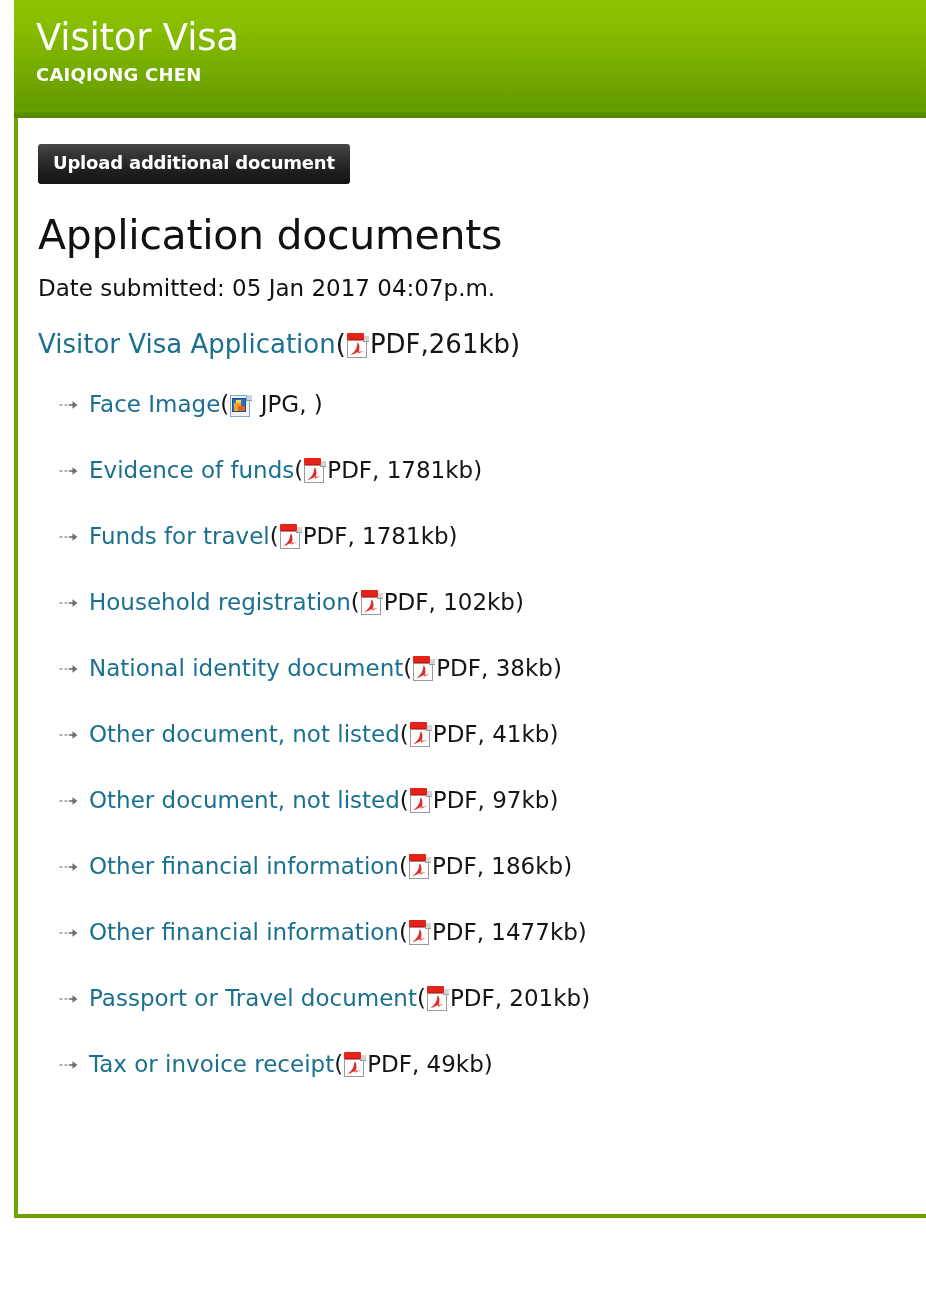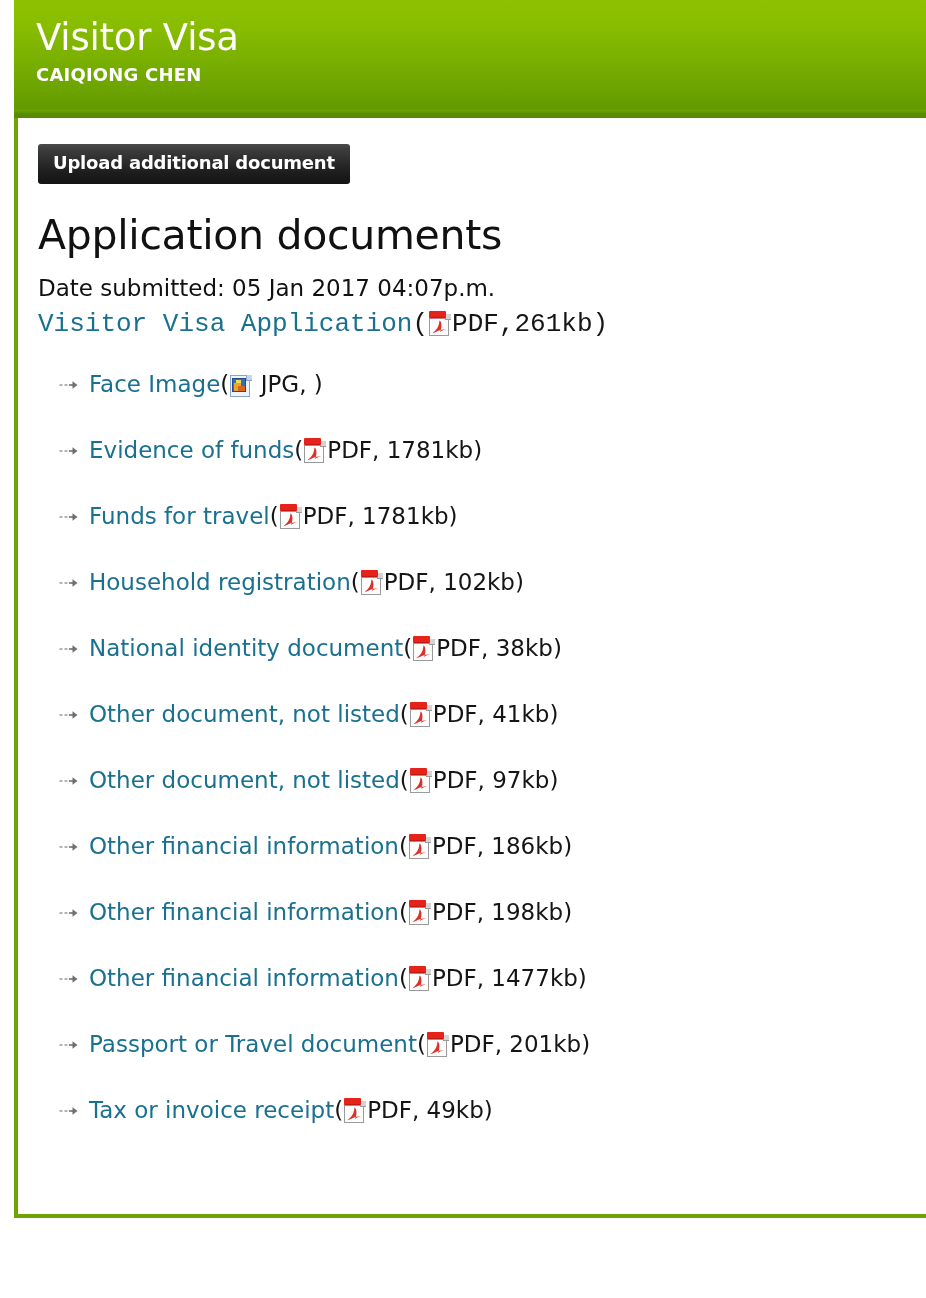--- a/index.html
+++ b/index.html
@@ -107,25 +107,24 @@
   }
   .date-line {
     margin: 14px 0 0 0;
     font-size: 23px;
     line-height: 30px;
     color: #111111;
   }
 
   
   .primary-doc {
-    margin: 4px 0 0 0;
+    margin: 24px 0 0 0;
     font-size: 26px;
     line-height: 34px;
     white-space: nowrap;
-    font-family: Liberation Mono, monospace;
   }
   .doc-link {
     color: #19708f;
     text-decoration: none;
     cursor: pointer;
   }
   .meta { color: #151515; }
 
   
   .doc-list {
@@ -355,30 +354,20 @@
     <svg class="arrow-bullet" viewBox="0 0 20 12" xmlns="http://www.w3.org/2000/svg">
       <path d="M0.5 6 H3.5 M5.5 6 H8.5" stroke="#9a9a9a" stroke-width="1.6" fill="none"></path>
       <path d="M10 6 H15" stroke="#6f6f6f" stroke-width="1.6" fill="none"></path>
       <path d="M13.5 2.2 L18.5 6 L13.5 9.8 Z" fill="#6f6f6f"></path>
     </svg>
     <a class="doc-link" href="#">Other financial information</a><span class="meta">(</span><span class="file-icon pdf-icon"><span class="page-body"></span><span class="fold"></span><span class="band"></span><span class="band-shadow"></span><svg class="swoosh" viewBox="0 0 15 14" xmlns="http://www.w3.org/2000/svg">
               <path d="M7.4 0.5 C7.4 4 6.2 7.5 3.4 10.6 C2.2 11.9 1.2 12.6 0.6 13.2 C2.2 12.9 4.2 11.9 6.4 10.8 C9.1 9.5 12 9.1 14.4 9.6 C12.2 9.8 9.6 10.6 7.9 11.9 C9.3 9.2 9.9 5.8 9.1 2.8 C8.8 1.6 8.2 0.8 7.4 0.5 Z" fill="#d8322b"></path>
             </svg></span><span class="meta">PDF, 186kb</span><span class="meta">)</span>
   </li>
 
-  <li>
-    <svg class="arrow-bullet" viewBox="0 0 20 12" xmlns="http://www.w3.org/2000/svg">
-      <path d="M0.5 6 H3.5 M5.5 6 H8.5" stroke="#9a9a9a" stroke-width="1.6" fill="none"></path>
-      <path d="M10 6 H15" stroke="#6f6f6f" stroke-width="1.6" fill="none"></path>
-      <path d="M13.5 2.2 L18.5 6 L13.5 9.8 Z" fill="#6f6f6f"></path>
-    </svg>
-    <a class="doc-link" href="#">Other financial information</a><span class="meta">(</span><span class="file-icon pdf-icon"><span class="page-body"></span><span class="fold"></span><span class="band"></span><span class="band-shadow"></span><svg class="swoosh" viewBox="0 0 15 14" xmlns="http://www.w3.org/2000/svg">
-              <path d="M7.4 0.5 C7.4 4 6.2 7.5 3.4 10.6 C2.2 11.9 1.2 12.6 0.6 13.2 C2.2 12.9 4.2 11.9 6.4 10.8 C9.1 9.5 12 9.1 14.4 9.6 C12.2 9.8 9.6 10.6 7.9 11.9 C9.3 9.2 9.9 5.8 9.1 2.8 C8.8 1.6 8.2 0.8 7.4 0.5 Z" fill="#d8322b"></path>
-            </svg></span><span class="meta">PDF, 198kb</span><span class="meta">)</span>
-  </li>
 
 
   <li>
     <svg class="arrow-bullet" viewBox="0 0 20 12" xmlns="http://www.w3.org/2000/svg">
       <path d="M0.5 6 H3.5 M5.5 6 H8.5" stroke="#9a9a9a" stroke-width="1.6" fill="none"></path>
       <path d="M10 6 H15" stroke="#6f6f6f" stroke-width="1.6" fill="none"></path>
       <path d="M13.5 2.2 L18.5 6 L13.5 9.8 Z" fill="#6f6f6f"></path>
     </svg>
     <a class="doc-link" href="#">Other financial information</a><span class="meta">(</span><span class="file-icon pdf-icon"><span class="page-body"></span><span class="fold"></span><span class="band"></span><span class="band-shadow"></span><svg class="swoosh" viewBox="0 0 15 14" xmlns="http://www.w3.org/2000/svg">
               <path d="M7.4 0.5 C7.4 4 6.2 7.5 3.4 10.6 C2.2 11.9 1.2 12.6 0.6 13.2 C2.2 12.9 4.2 11.9 6.4 10.8 C9.1 9.5 12 9.1 14.4 9.6 C12.2 9.8 9.6 10.6 7.9 11.9 C9.3 9.2 9.9 5.8 9.1 2.8 C8.8 1.6 8.2 0.8 7.4 0.5 Z" fill="#d8322b"></path>

